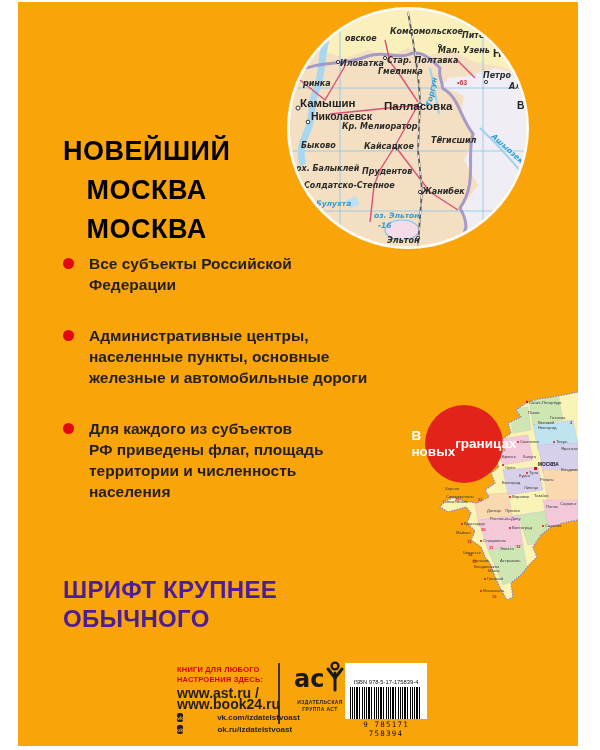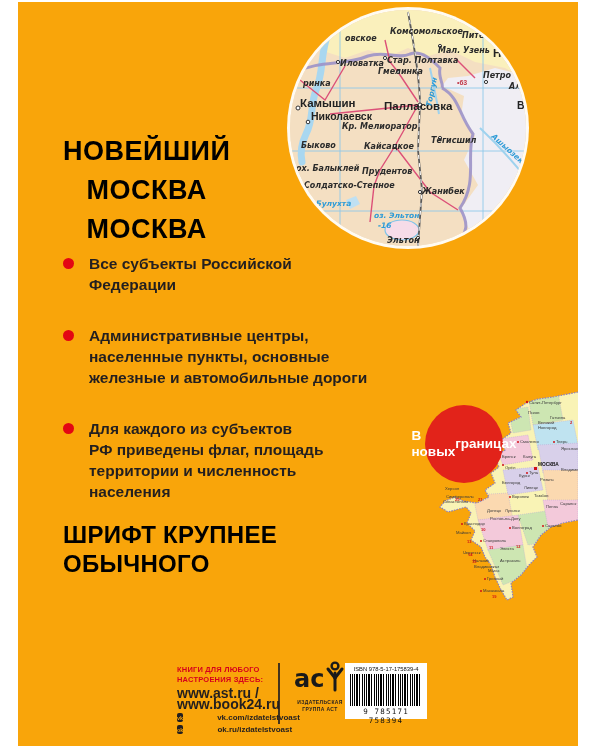--- a/index.html
+++ b/index.html
@@ -17,21 +17,21 @@
   text.blue{font:italic 700 7.5px "DejaVu Sans",sans-serif;fill:#2E9BD6;}
   text.red{font:700 7px "Liberation Sans",sans-serif;fill:#C23B4B;}
 
   
   .title{position:absolute;left:45px;top:130px;color:#000000;font-size:27px;line-height:39px;
     font-weight:700;letter-spacing:.5px;text-align:center;}
   .bullets{position:absolute;left:45px;top:251px;width:340px;}
   .bullet{display:flex;margin-bottom:30px;}
   .dot{flex:0 0 11px;width:11px;height:11px;border-radius:50%;background:#E30613;margin-top:5px;margin-right:15px;}
   .btext{color:#231F20;font-size:15.5px;line-height:21px;font-weight:600;}
-  .slogan{position:absolute;left:45px;top:518px;color:#000000;font-size:24px;line-height:29px;font-weight:700;letter-spacing:.3px;}
+  .slogan{position:absolute;left:45px;top:573px;color:#4c1d95;font-size:24px;line-height:29px;font-weight:700;letter-spacing:.3px;}
 
   
   .map-fragment{position:absolute;left:415px;top:383px;width:145px;height:220px;}
   text.city{font:400 4.2px "Liberation Sans",sans-serif;fill:#3a3a3a;}
   text.cap{font:700 4.8px "Liberation Sans",sans-serif;fill:#111;}
   text.rnum{font:700 4px "Liberation Sans",sans-serif;fill:#D01317;}
   .badge{position:absolute;left:407px;top:403px;width:78px;height:78px;border-radius:50%;background:#E2231A;
     display:flex;align-items:center;justify-content:center;z-index:5;}
   .badge div{color:#fff;font-size:13.5px;line-height:16px;font-weight:700;}
 
@@ -39,21 +39,21 @@
   .footer-left{position:absolute;left:159px;top:663px;width:100px;}
   .tagline{color:#D6001C;font-size:7.5px;line-height:10px;font-weight:700;letter-spacing:.2px;}
   .site{color:#231F20;font-size:14px;line-height:11px;font-weight:600;margin-top:3px;}
   .social{display:flex;align-items:center;margin-top:3px;}
   .sicon{width:9px;height:9px;border-radius:2px;background:#231F20;color:#F9A50A;font-size:5.5px;font-weight:700;
     display:flex;align-items:center;justify-content:center;margin-right:4px;}
   .social span.lnk{color:#231F20;font-size:8px;font-weight:600;margin-left:30px;}
   .divider{position:absolute;left:260px;top:661px;width:1.5px;height:61px;background:#231F20;opacity:.85;}
   .ast{position:absolute;left:270px;top:657px;width:64px;text-align:center;}
   .publine{color:#231F20;font-size:5px;line-height:7px;font-weight:700;letter-spacing:.4px;}
-  .barcode{position:absolute;left:327px;top:661px;width:82px;height:56px;background:#fff;padding:3px 3px;box-sizing:border-box;}
+  .barcode{position:absolute;left:327px;top:661px;width:82px;height:56px;background:#fff;padding:16px 3px;box-sizing:border-box;}
   .isbn{color:#111;font-size:5.8px;line-height:7px;text-align:center;white-space:nowrap;}
   .bars{height:32px;margin:1px 2px;background:repeating-linear-gradient(90deg,
     #000 0 1px,#fff 1px 2px,#000 2px 3.5px,#fff 3.5px 4.5px,#000 4.5px 5px,#fff 5px 6.5px,
     #000 6.5px 8.5px,#fff 8.5px 9.5px,#000 9.5px 10px,#fff 10px 12px);}
   .digits{color:#111;font-size:7.5px;line-height:9px;text-align:center;letter-spacing:1.2px;
     font-family:"DejaVu Sans Mono",monospace;}
 </style>
 </head>
 <body>
 

